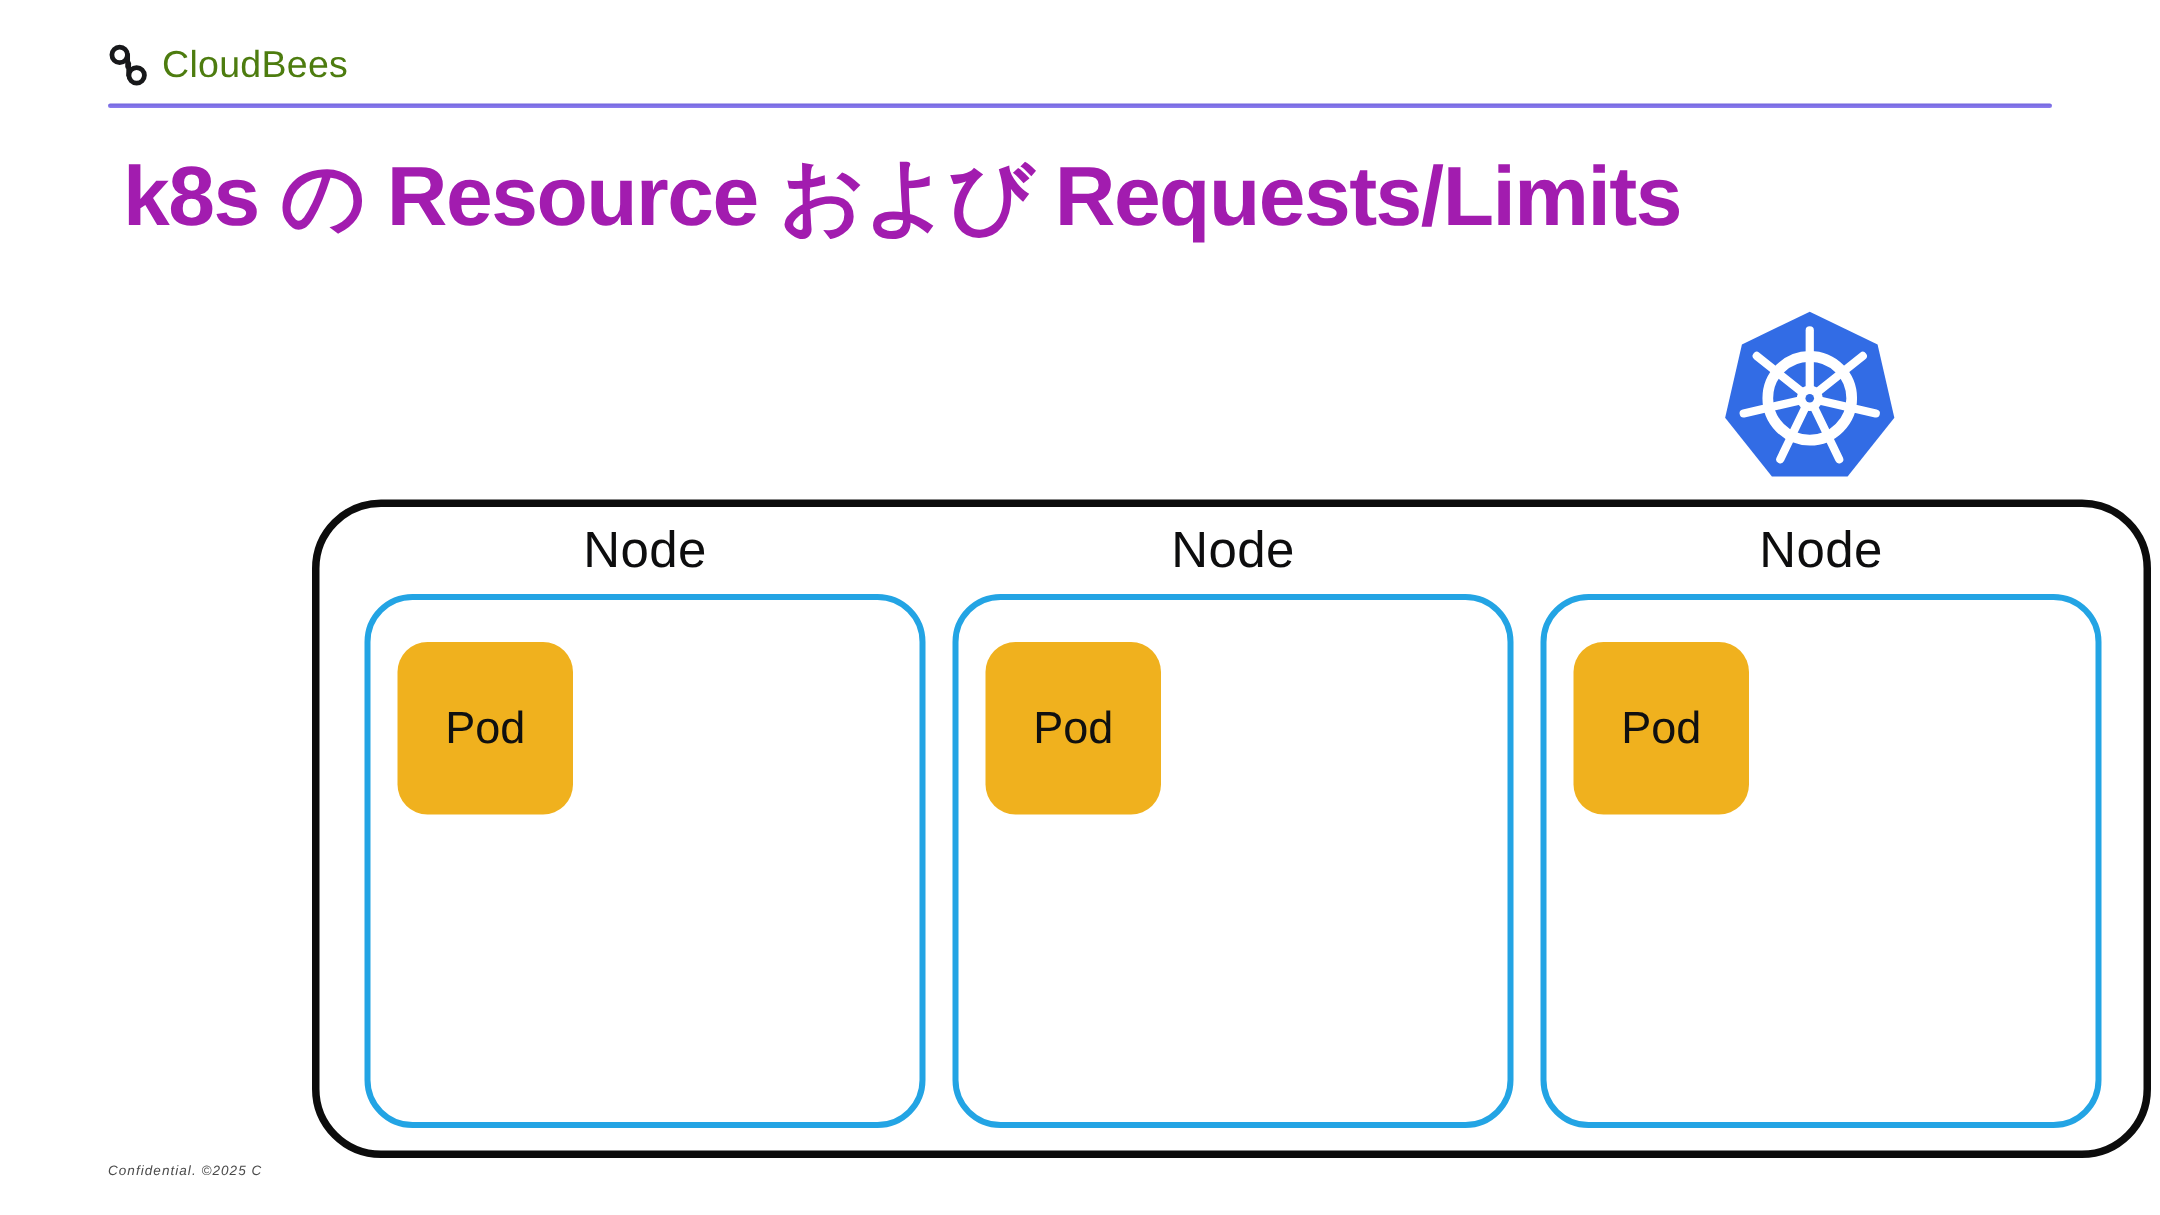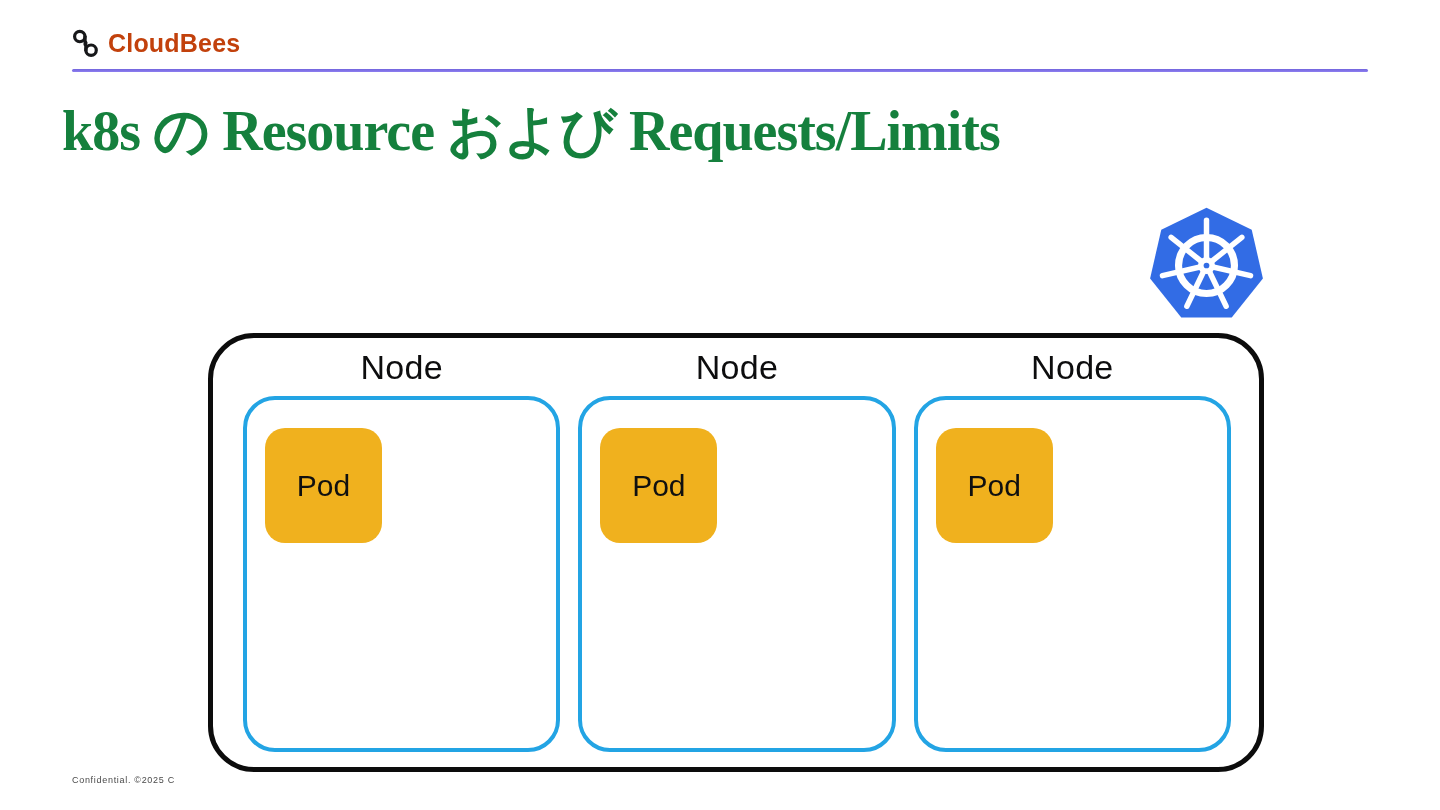--- a/index.html
+++ b/index.html
@@ -13,42 +13,42 @@
   }
   .slide { position: absolute; inset: 0; }
 
   
   .brand {
     position: absolute; left: 70px; top: 27px;
     display: flex; align-items: center; gap: 5px;
   }
   .brand-mark { width: 33px; height: 33px; display: block; }
   .brand-name {
-    font-size: 25px; font-weight: 700; letter-spacing: 0.2px; color: #c2410c;
+    font-size: 25px; font-weight: 400; letter-spacing: 0.2px; color: #4d7c0f;
   }
   .header-rule {
     position: absolute; left: 72px; right: 72px; top: 69px; height: 3px;
     background: linear-gradient(#7265dd, #8d7ef0);
     border-radius: 2px;
   }
 
   
   .page-title {
-    position: absolute; left: 62px; top: 99px;
+    position: absolute; left: 82px; top: 99px;
     font-size: 56px; font-weight: 700; letter-spacing: -1px;
-    line-height: 1.15; color: #15803d; white-space: nowrap; font-family: Liberation Serif, serif;
+    line-height: 1.15; color: #a21caf; white-space: nowrap;
   }
 
   
   .k8s-logo { position: absolute; left: 1147px; top: 206px; width: 119px; height: 119px; }
 
   
   .cluster {
     position: absolute; left: 208px; top: 333px;
-    width: 1056px; height: 439px;
+    width: 1226px; height: 439px;
     border: 5px solid #0c0c0c; border-radius: 46px;
     box-sizing: border-box;
     display: flex; gap: 18px;
     padding: 0 28px 15px 30px;
     background: #ffffff;
   }
   .node-col { flex: 1; display: flex; flex-direction: column; min-width: 0; }
   .node-label {
     height: 58px; display: flex; align-items: center; justify-content: center;
     font-size: 34px; font-weight: 400; letter-spacing: 0.3px; color: #0d0d0e;
@@ -63,21 +63,21 @@
   .pod {
     width: 117px; height: 115px;
     background: #f0b11e; border-radius: 20px;
     display: flex; align-items: center; justify-content: center;
   }
   .pod-label { font-size: 30px; font-weight: 400; color: #101010; }
 
   
   .footer-note {
     position: absolute; left: 72px; top: 775px;
-    font-size: 9px; letter-spacing: 0.7px; color: #4a4a4a;
+    font-size: 9px; letter-spacing: 0.7px; color: #4a4a4a; font-style: italic;
   }
 </style>
 </head>
 <body>
 
 <div class="slide">
 
   <div class="brand">
     <svg class="brand-mark" viewBox="0 0 28 28" fill="none" stroke="#17181a" stroke-width="2.7" stroke-linecap="round">
       <circle cx="8.3" cy="8.1" r="4.4"></circle>

